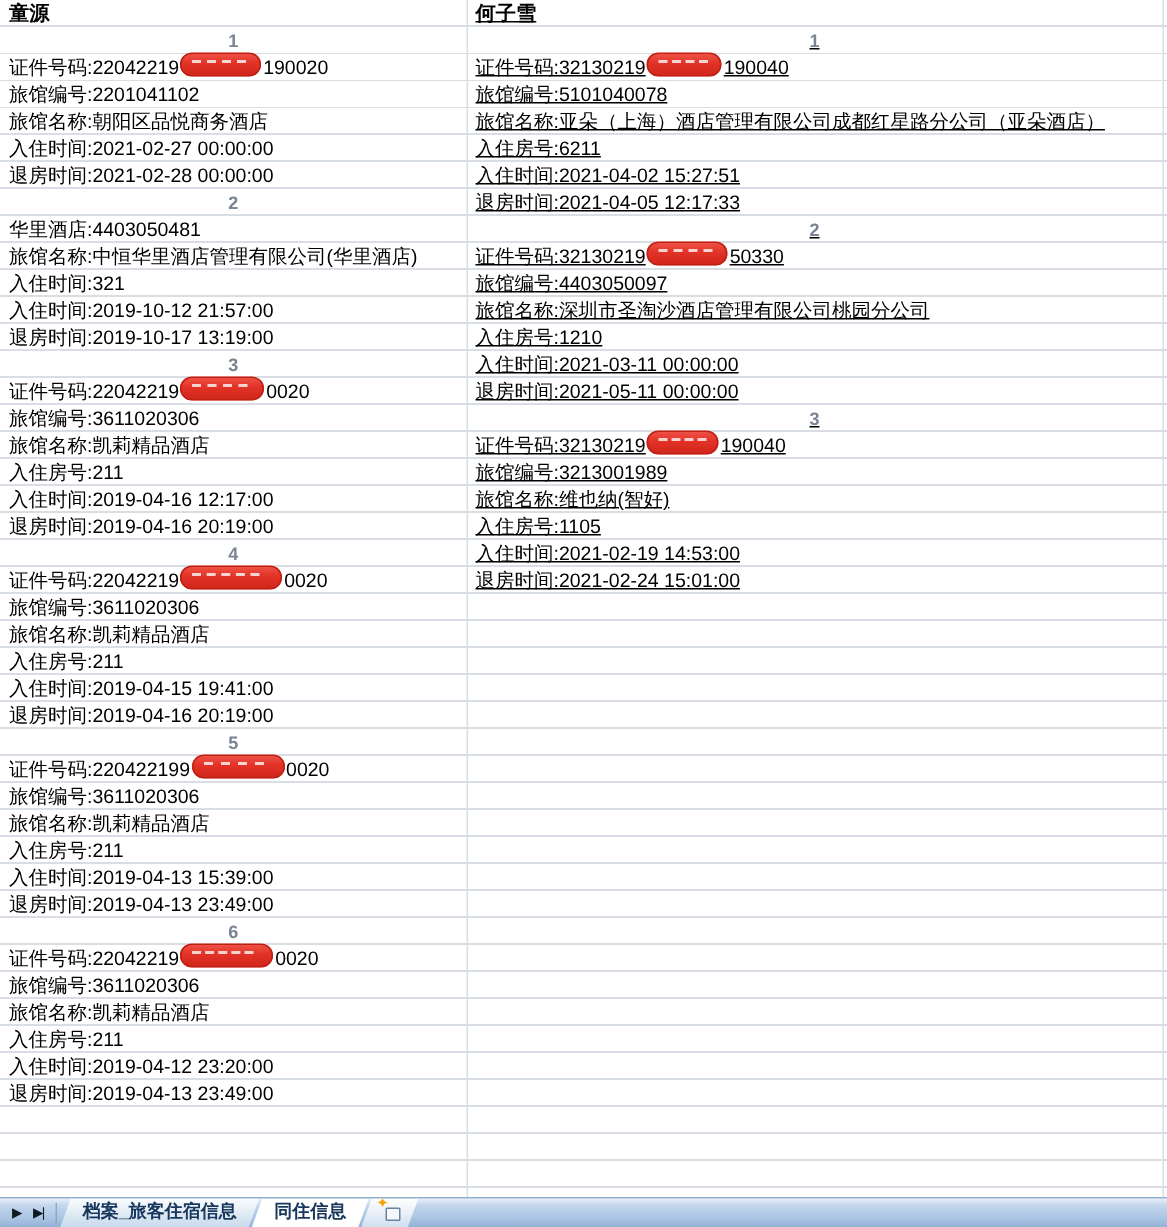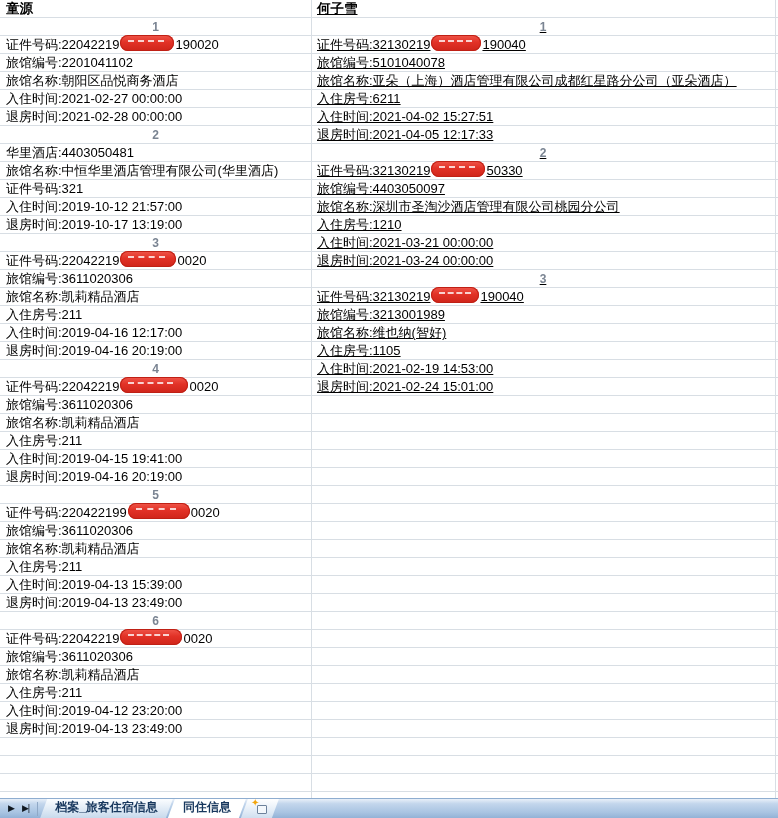--- a/index.html
+++ b/index.html
@@ -102,21 +102,21 @@
 
     <div class="row num-row">1</div>
         <div class="row"><span>证件号码:22042219</span><span class="redact" style="width: 54px;"></span><span>190020</span></div>
         <div class="row">旅馆编号:2201041102</div>
         <div class="row">旅馆名称:朝阳区品悦商务酒店</div>
         <div class="row">入住时间:2021-02-27 00:00:00</div>
         <div class="row">退房时间:2021-02-28 00:00:00</div>
         <div class="row num-row">2</div>
         <div class="row">华里酒店:4403050481</div>
         <div class="row">旅馆名称:中恒华里酒店管理有限公司(华里酒店)</div>
-        <div class="row">证件号码:321</div>
+        <div class="row">入住时间:321</div>
         <div class="row">入住时间:2019-10-12 21:57:00</div>
         <div class="row">退房时间:2019-10-17 13:19:00</div>
         <div class="row num-row">3</div>
         <div class="row"><span>证件号码:22042219</span><span class="redact" style="width: 56px;"></span><span>0020</span></div>
         <div class="row">旅馆编号:3611020306</div>
         <div class="row">旅馆名称:凯莉精品酒店</div>
         <div class="row">入住房号:211</div>
         <div class="row">入住时间:2019-04-16 12:17:00</div>
         <div class="row">退房时间:2019-04-16 20:19:00</div>
         <div class="row num-row">4</div>
@@ -150,22 +150,22 @@
         <div class="row">旅馆编号:5101040078</div>
         <div class="row">旅馆名称:亚朵（上海）酒店管理有限公司成都红星路分公司（亚朵酒店）</div>
         <div class="row">入住房号:6211</div>
         <div class="row">入住时间:2021-04-02 15:27:51</div>
         <div class="row">退房时间:2021-04-05 12:17:33</div>
         <div class="row num-row">2</div>
         <div class="row"><span>证件号码:32130219</span><span class="redact" style="width: 54px;"></span><span>50330</span></div>
         <div class="row">旅馆编号:4403050097</div>
         <div class="row">旅馆名称:深圳市圣淘沙酒店管理有限公司桃园分公司</div>
         <div class="row">入住房号:1210</div>
-        <div class="row">入住时间:2021-03-21 00:00:00</div>
-        <div class="row">退房时间:2021-03-24 00:00:00</div>
+        <div class="row">入住时间:2021-03-11 00:00:00</div>
+        <div class="row">退房时间:2021-05-11 00:00:00</div>
         <div class="row num-row">3</div>
         <div class="row"><span>证件号码:32130219</span><span class="redact" style="width: 48px;"></span><span>190040</span></div>
         <div class="row">旅馆编号:3213001989</div>
         <div class="row">旅馆名称:维也纳(智好)</div>
         <div class="row">入住房号:1105</div>
         <div class="row">入住时间:2021-02-19 14:53:00</div>
         <div class="row">退房时间:2021-02-24 15:01:00</div>
       </div>
   </div>
 

